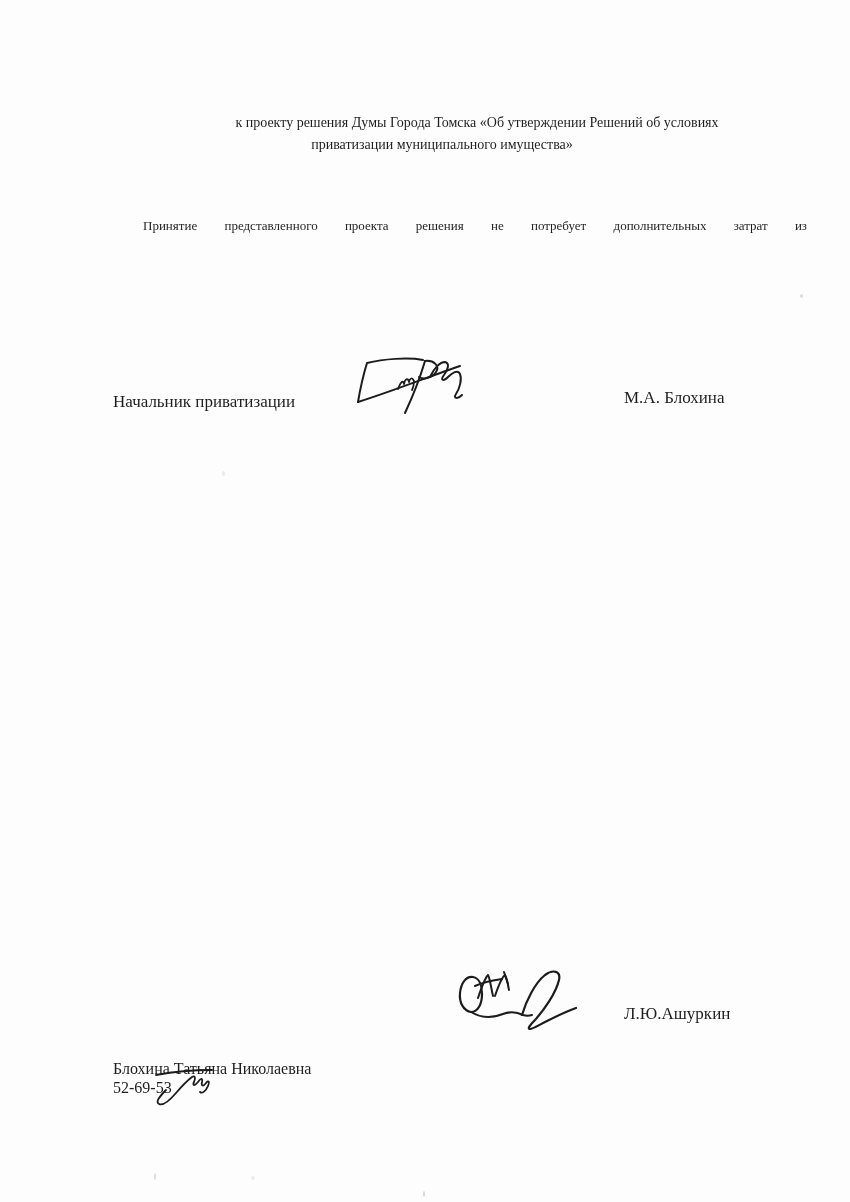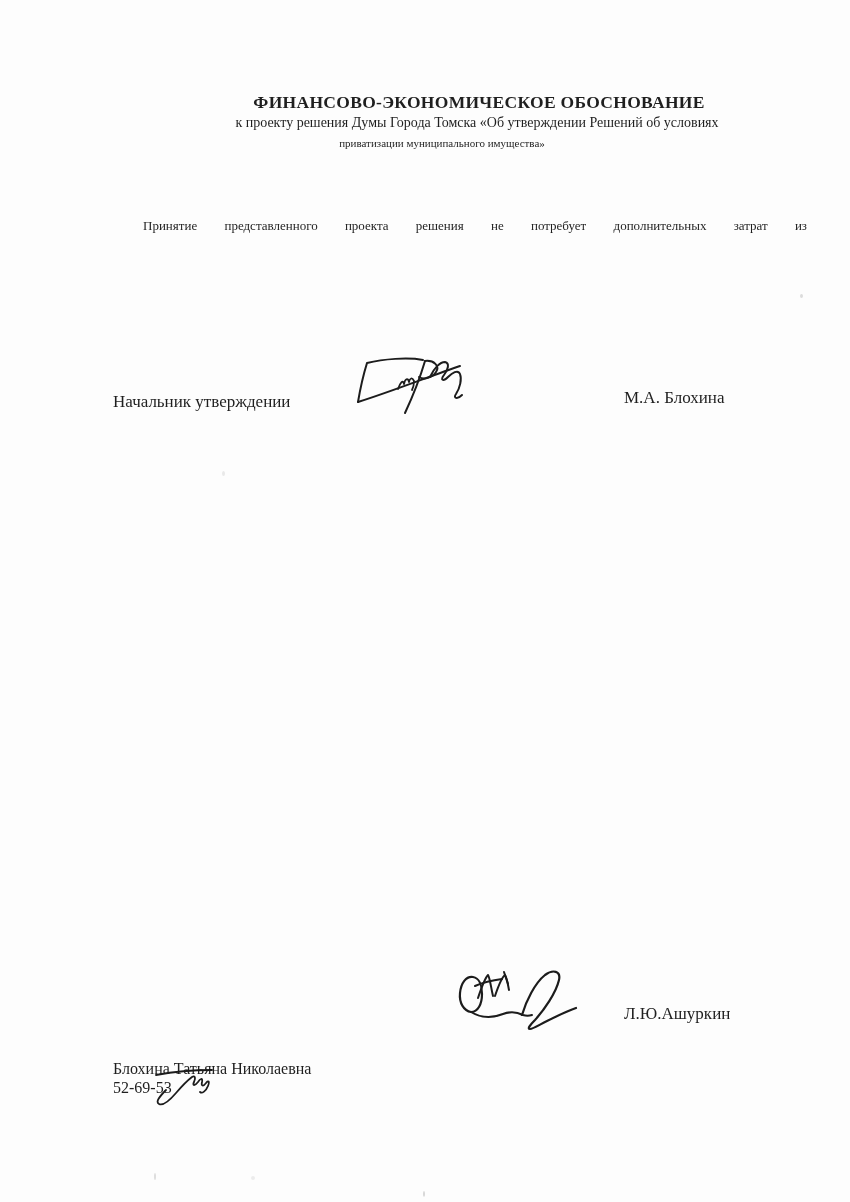--- a/index.html
+++ b/index.html
@@ -25,21 +25,21 @@
     top:92px;left:479px;transform:translateX(-50%);
     font-size:17.5px;font-weight:bold;letter-spacing:.3px;
     white-space:nowrap;
   }
   .subtitle-1{
     top:115px;left:477px;transform:translateX(-50%);
     font-size:14px;white-space:nowrap;
   }
   .subtitle-2{
     top:137px;left:442px;transform:translateX(-50%);
-    font-size:11px;white-space:nowrap;
+    font-size:14px;white-space:nowrap;
   }
   .para-line{font-size:13px;line-height:19px;}
   .para-1{
     top:216px;left:97px;width:710px;
     text-indent:46px;
     text-align:justify;text-align-last:justify;
   }
   .para-2{
     top:235px;left:97px;white-space:nowrap;
   }
@@ -65,30 +65,29 @@
   .a2{top:471px;left:222px;width:3px;height:5px;background:#e9e9e9;}
   .a3{top:1173px;left:154px;width:2px;height:7px;background:#dedede;}
   .a4{top:1191px;left:423px;width:2px;height:6px;background:#d6d6d6;}
   .a5{top:1176px;left:251px;width:4px;height:4px;background:#ececec;}
 </style>
 </head>
 <body>
 
 <div class="page">
 
-  <div class="abs doc-title">ФИНАНСОВО-ЭКОНОМИЧЕСКОЕ ОБОСНОВАНИЕ</div>
 
   <div class="abs subtitle-1">к проекту решения Думы Города Томска «Об утверждении Решений об условиях</div>
 
   <div class="abs subtitle-2">приватизации муниципального имущества»</div>
 
   <div class="abs para-line para-1">Принятие представленного проекта решения не потребует дополнительных затрат из</div>
 
 
-  <div class="abs sig-label label-head">Начальник утверждении</div>
+  <div class="abs sig-label label-head">Начальник приватизации</div>
 
   <svg class="abs sig sig-1" width="140" height="75" viewBox="0 0 140 75" xmlns="http://www.w3.org/2000/svg">
     <path stroke-width="2" d="M 75,10 C 60,7 35,9 19,13 C 15,26 12,40 10,52"></path>
     <path stroke-width="2" d="M 10,52 C 45,41 85,25 112,16"></path>
     <path stroke-width="2" d="M 77,11 C 72,28 64,48 57,63"></path>
     <path stroke-width="2" d="M 77,11 C 86,10 92,16 88,22 C 84,28 76,30 71,27"></path>
     <path stroke-width="1.8" d="M 50,39 C 52,33 55,29 56,34 C 57,29 60,27 61,32 C 62,28 64,27 66,31 C 66,35 65,38 64,40"></path>
     <path stroke-width="2" d="M 82,27 C 86,18 92,12 97,12 C 102,13 100,20 96,25 C 92,30 95,32 100,27 C 104,23 110,19 112,24 C 114,29 112,38 108,44 C 105,48 109,50 114,45"></path>
   </svg>
 

